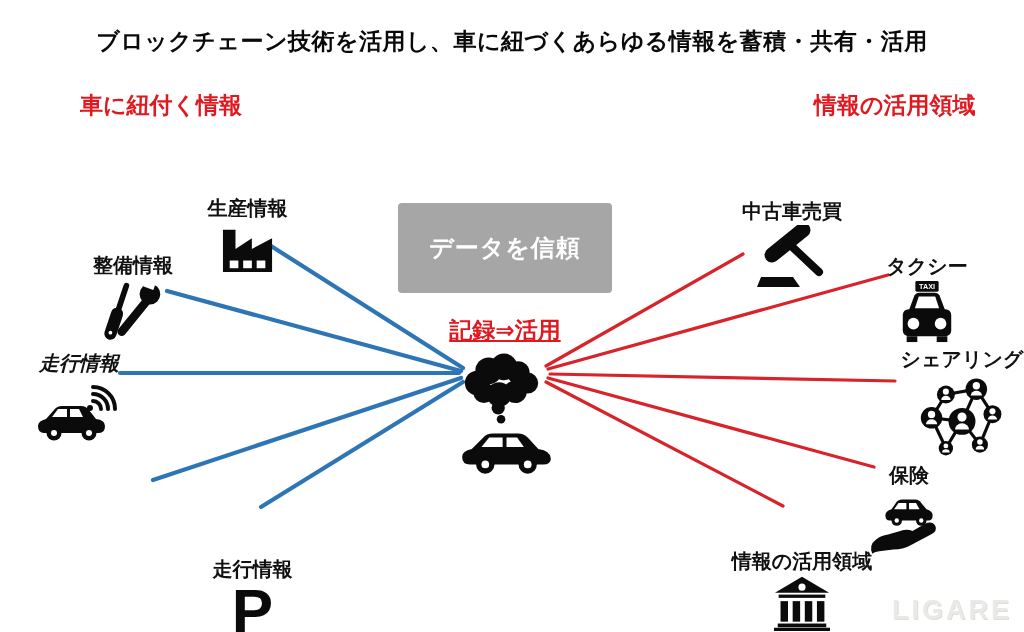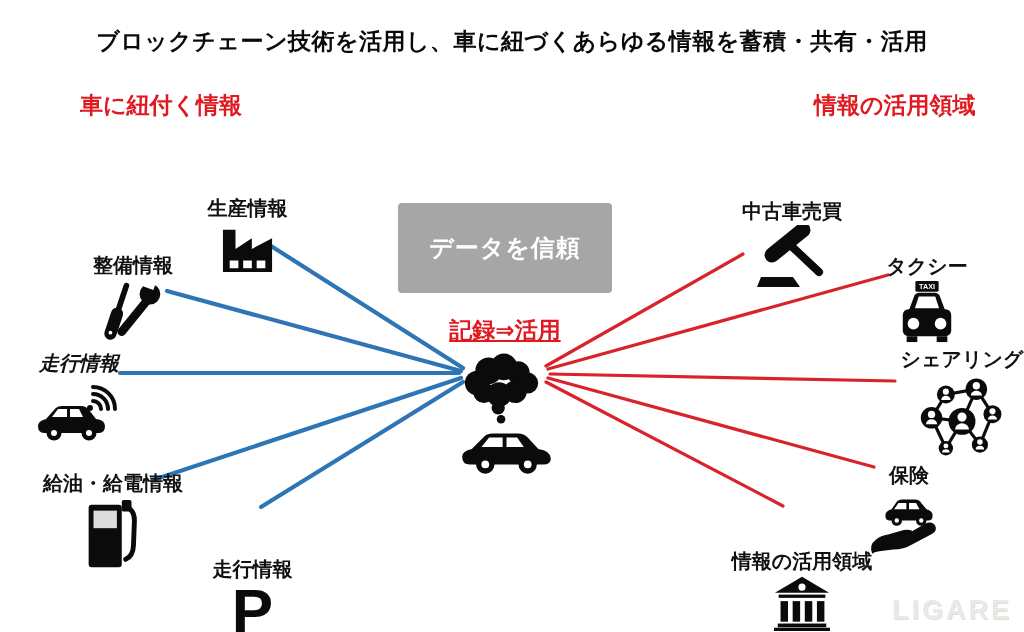--- a/index.html
+++ b/index.html
@@ -101,29 +101,20 @@
       <path fill="currentColor" d="M9 56 Q3 56 3 49 Q3 44 11 42 L19 33 Q22 29 27 29 L46 29 Q51 29 54 33 L61 42 Q70 43 70 49 Q70 56 64 56 Z"></path>
       <polygon points="23,32 32,32 32,40 17,40" fill="#fff"></polygon>
       <polygon points="35,32 44,32 48,40 35,40" fill="#fff"></polygon>
       <circle cx="19" cy="56" r="7.5" fill="currentColor"></circle>
         <circle cx="19" cy="56" r="3" fill="#fff"></circle>
       <circle cx="54" cy="56" r="7.5" fill="currentColor"></circle>
         <circle cx="54" cy="56" r="3" fill="#fff"></circle>
     </svg>
   </div>
 
-  <div class="node n-fuel">
-    <div class="label">給油・給電情報</div>
-    <svg class="icon" width="56" height="76" viewBox="0 0 56 78">
-      <rect x="3" y="8" width="34" height="64" rx="3" fill="currentColor"></rect>
-      <rect x="8" y="14" width="24" height="18" fill="#dcdcdc"></rect>
-      <rect x="37" y="3" width="10" height="12" rx="2" fill="currentColor"></rect>
-      <path d="M41 10 q9 3 9 14 l-1 26 q-0.5 11 -8 14" fill="none" stroke="currentColor" stroke-width="5" stroke-linecap="round"></path>
-    </svg>
-  </div>
 
   <div class="node n-park">
     <div class="label">走行情報</div>
     <div class="p-letter">P</div>
   </div>
 
   <div class="trust-box">
     <span>データを信頼</span>
   </div>
   <div class="record-label">記録⇒活用</div>

